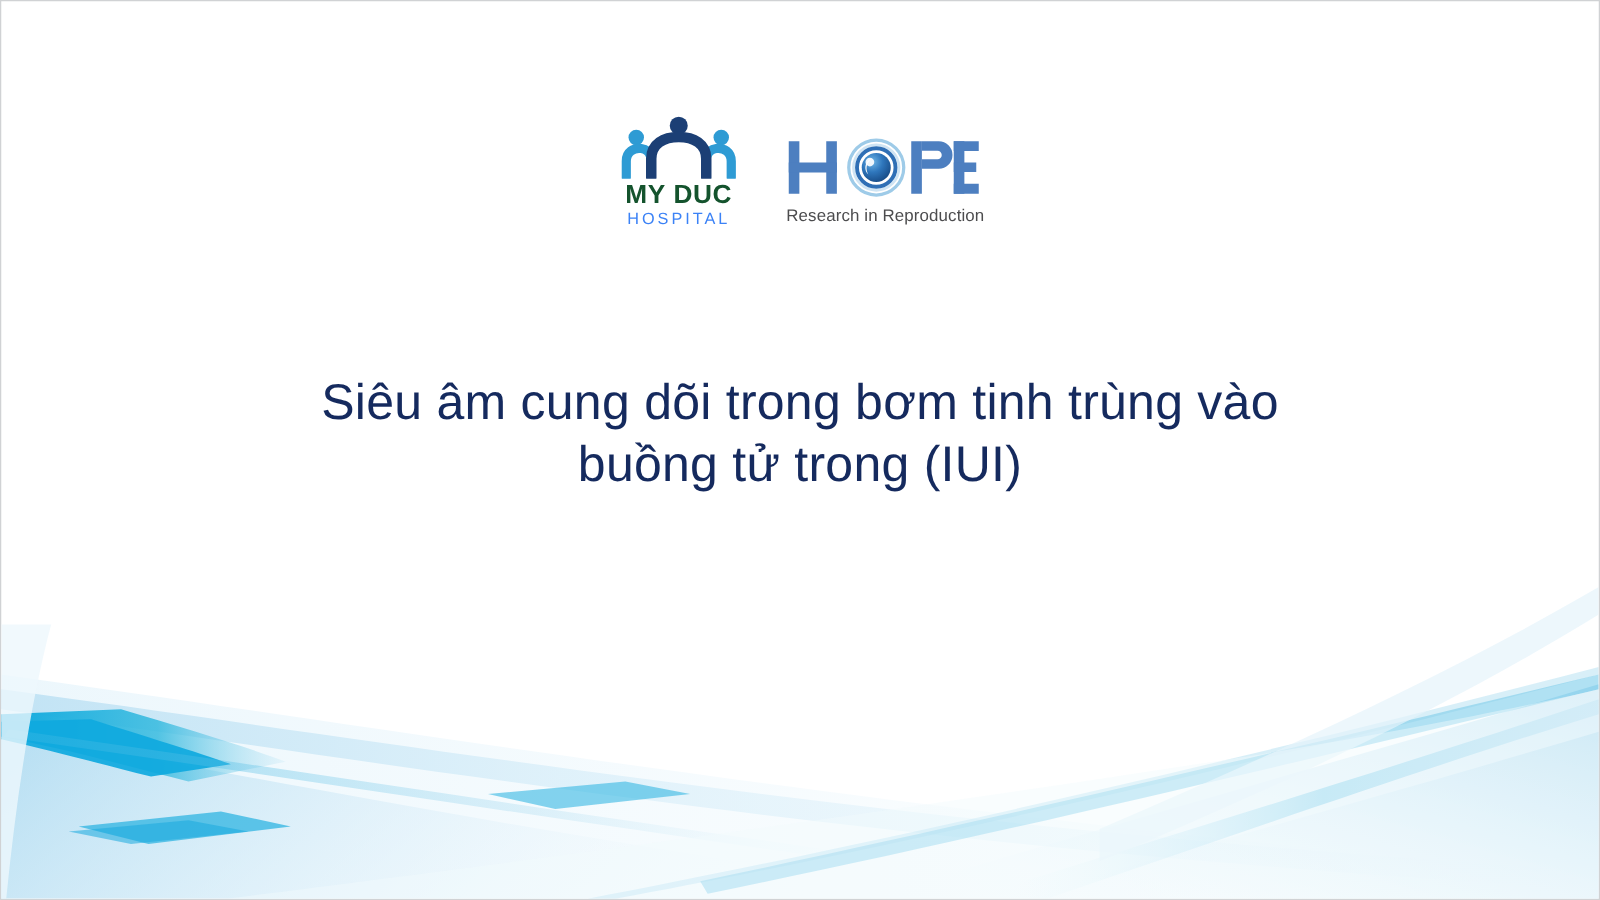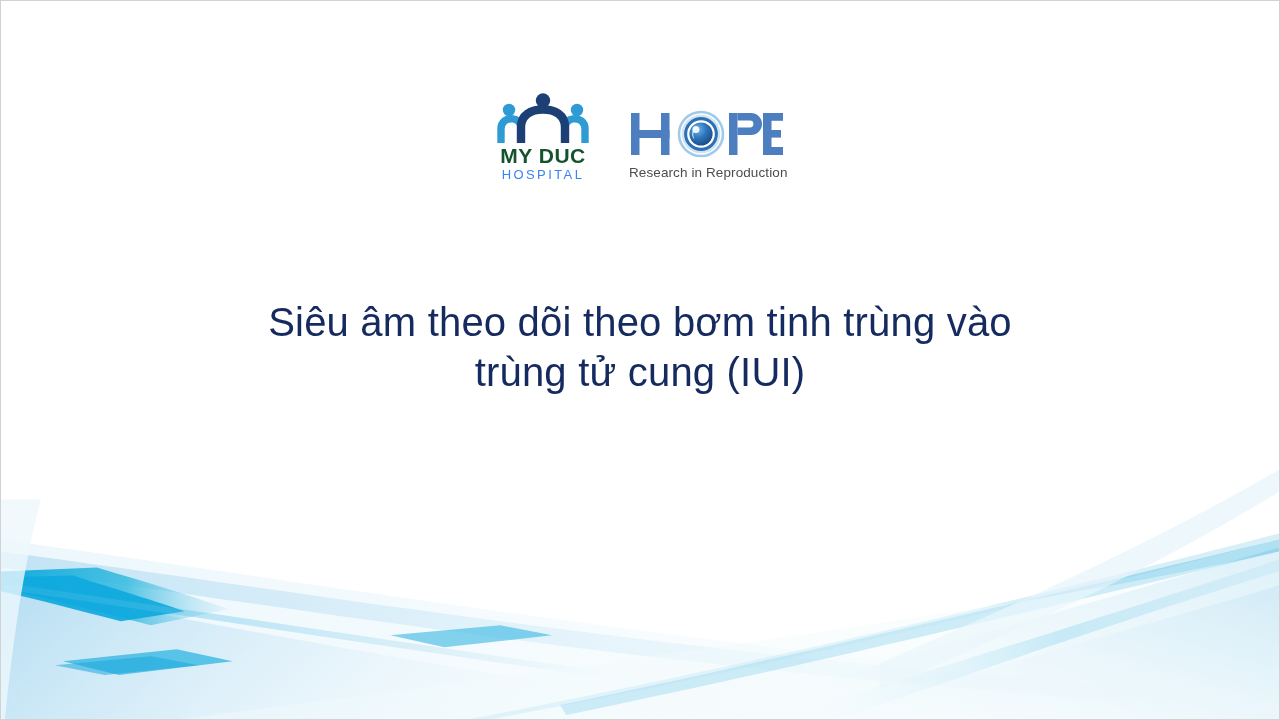--- a/index.html
+++ b/index.html
@@ -265,18 +265,18 @@
           <rect x="134" y="21" width="18" height="7.6"></rect>
           <rect x="134" y="38" width="20" height="8"></rect>
         </g>
       </svg>
       <div class="hope-tagline">Research in Reproduction</div>
     </div>
   </div>
 
   <div class="title-block">
     <h1 class="slide-title">
-      <span>Siêu âm theo dõi theo bơm tinh trùng vào</span>
-      <span>trùng tử cung (IUI)</span>
+      <span>Siêu âm cung dõi trong bơm tinh trùng vào</span>
+      <span>buồng tử trong (IUI)</span>
     </h1>
   </div>
 
 </div>
 
 </body></html>

